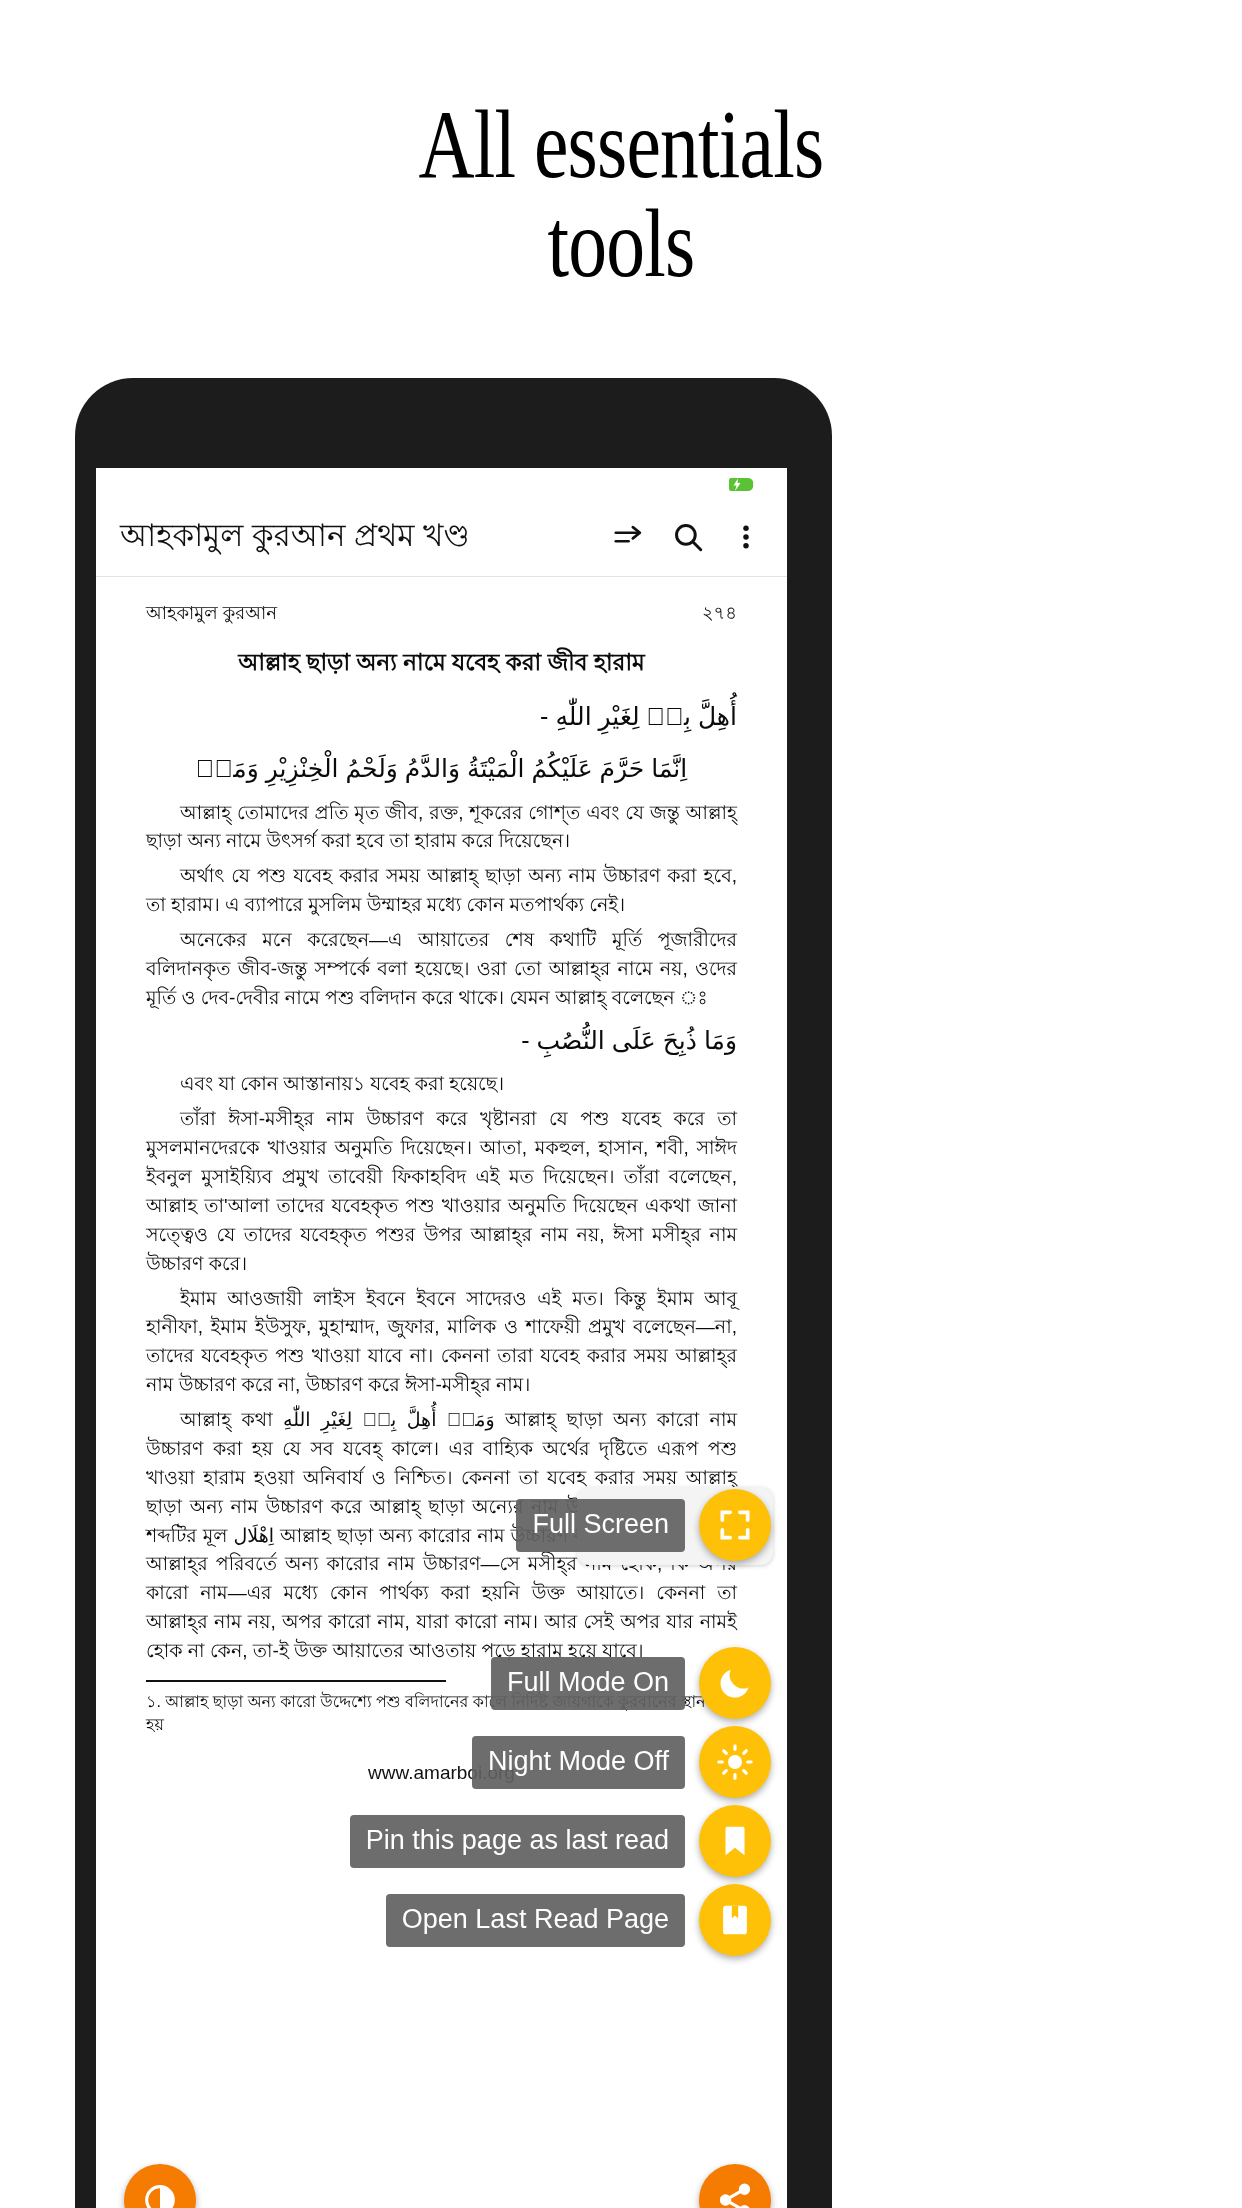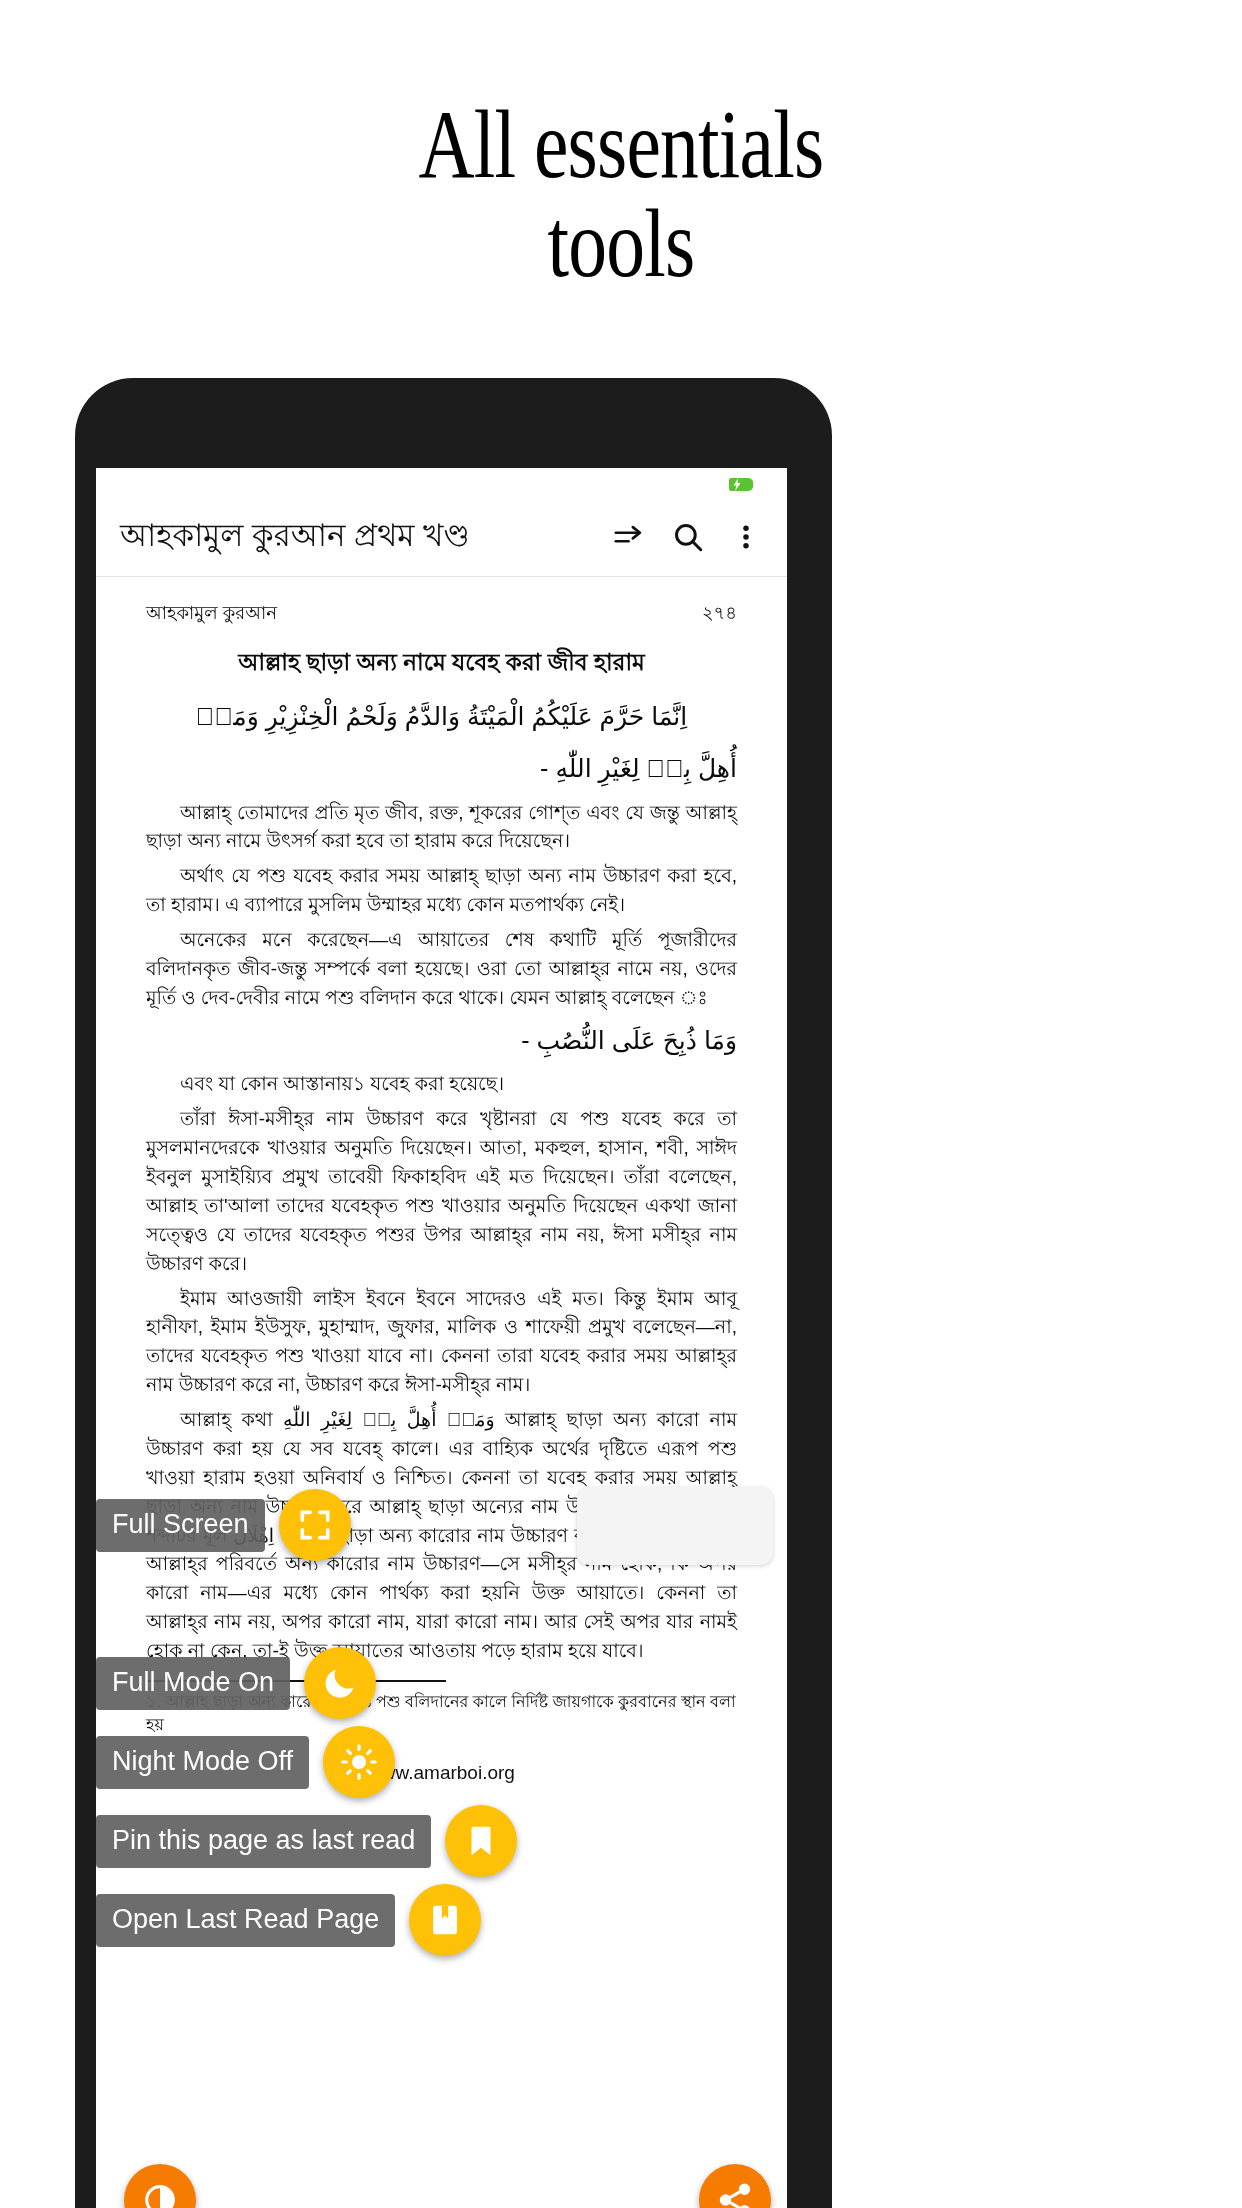--- a/index.html
+++ b/index.html
@@ -128,21 +128,21 @@
     font-family:"Liberation Sans", sans-serif;
   }
 
   
   .rail{
     position:absolute;right:0;top:0;width:691px;height:1740px;
     pointer-events:none;
   }
   .rail-row{
     position:absolute;
-    display:flex;align-items:center;
+    display:flex;align-items:center;justify-content:flex-end;
     width:100%;
     pointer-events:none;
   }
   .tip{
     background:rgba(97,97,97,0.92);
     color:#ffffff;
     font-size:27px;
     line-height:1;
     padding:12px 16px 14px 16px;
     border-radius:4px;
@@ -235,22 +235,22 @@
       <div class="doc-inner">
 
         <div class="runhead">
           <span>আহকামুল কুরআন</span>
           <span>২৭৪</span>
         </div>
 
         <div class="doc-h1">আল্লাহ ছাড়া অন্য নামে যবেহ করা জীব হারাম</div>
 
 
+        <div class="ar r">أُهِلَّ بِهٖ لِغَيْرِ اللّٰهِ -</div>
         <div class="ar">اِنَّمَا حَرَّمَ عَلَيْكُمُ الْمَيْتَةُ وَالدَّمُ وَلَحْمُ الْخِنْزِيْرِ وَمَاۤ</div>
-        <div class="ar r">أُهِلَّ بِهٖ لِغَيْرِ اللّٰهِ -</div>
 
         <p class="p">আল্লাহ্ তোমাদের প্রতি মৃত জীব, রক্ত, শূকরের গোশ্‌ত এবং যে জন্তু আল্লাহ্‌ ছাড়া অন্য নামে উৎসর্গ করা হবে তা হারাম করে দিয়েছেন।</p>
         <p class="p">অর্থাৎ যে পশু যবেহ করার সময় আল্লাহ্ ছাড়া অন্য নাম উচ্চারণ করা হবে, তা হারাম। এ ব্যাপারে মুসলিম উম্মাহর মধ্যে কোন মতপার্থক্য নেই।</p>
         <p class="p">অনেকের মনে করেছেন—এ আয়াতের শেষ কথাটি মূর্তি পূজারীদের বলিদানকৃত জীব-জন্তু সম্পর্কে বলা হয়েছে। ওরা তো আল্লাহ্‌র নামে নয়, ওদের মূর্তি ও দেব-দেবীর নামে পশু বলিদান করে থাকে। যেমন আল্লাহ্ বলেছেন ঃ</p>
 
         <div class="ar r">وَمَا ذُبِحَ عَلَى النُّصُبِ -</div>
 
         <p class="p">এবং যা কোন আস্তানায়১ যবেহ করা হয়েছে।</p>
         <p class="p">তাঁরা ঈসা-মসীহ্‌র নাম উচ্চারণ করে খৃষ্টানরা যে পশু যবেহ করে তা মুসলমানদেরকে খাওয়ার অনুমতি দিয়েছেন। আতা, মকহুল, হাসান, শবী, সাঈদ ইবনুল মুসাইয়্যিব প্রমুখ তাবেয়ী ফিকাহবিদ এই মত দিয়েছেন। তাঁরা বলেছেন, আল্লাহ তা'আলা তাদের যবেহকৃত পশু খাওয়ার অনুমতি দিয়েছেন একথা জানা সত্ত্বেও যে তাদের যবেহকৃত পশুর উপর আল্লাহ্‌র নাম নয়, ঈসা মসীহ্‌র নাম উচ্চারণ করে।</p>
         <p class="p">ইমাম আওজায়ী লাইস ইবনে ইবনে সাদেরও এই মত। কিন্তু ইমাম আবূ হানীফা, ইমাম ইউসুফ, মুহাম্মাদ, জুফার, মালিক ও শাফেয়ী প্রমুখ বলেছেন—না, তাদের যবেহকৃত পশু খাওয়া যাবে না। কেননা তারা যবেহ করার সময় আল্লাহ্‌র নাম উচ্চারণ করে না, উচ্চারণ করে ঈসা-মসীহ্‌র নাম।</p>

